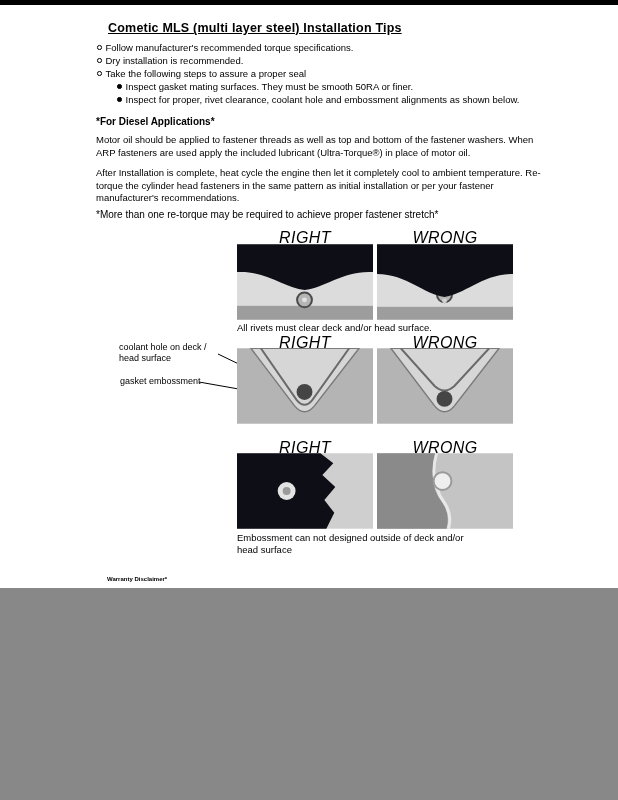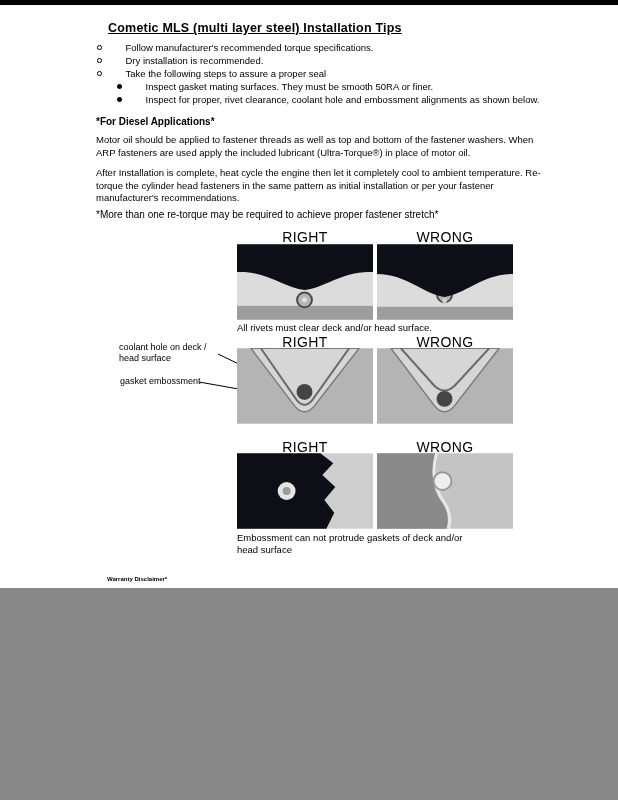--- a/index.html
+++ b/index.html
@@ -4,32 +4,32 @@
 <style>
   * { margin:0; padding:0; box-sizing:border-box; }
   html,body { background:#888; }
   body { font-family:"Liberation Sans", sans-serif; color:#000; }
   .page { position:relative; width:618px; height:588px; background:#fff; margin:0 auto; overflow:hidden; }
   .top-rule { position:absolute; top:0; left:0; width:618px; height:5px; background:#000; }
 
   .title { position:absolute; top:21px; left:108px; font-size:12.5px; font-weight:bold; text-decoration:underline; letter-spacing:.2px; }
 
   .tips { position:absolute; top:41px; left:97px; width:470px; font-size:9.5px; line-height:13px; }
-  .tip { display:flex;gap:20px; }
+  .tip { display:flex; }
   .mk { flex:none; width:4.5px; height:4.5px; border:1px solid #000; border-radius:50%; margin:4px 4px 0 0; }
   .mk.filled { background:#000; }
   .tip.sub { padding-left:20px; }
 
   .diesel-heading { position:absolute; top:116px; left:96px; font-size:10px; font-weight:bold; }
   .para { position:absolute; left:96px; width:455px; font-size:9.5px; line-height:12.5px; }
   .para1 { top:134px; }
   .para2 { top:167px; }
   .note { position:absolute; top:209px; left:96px; width:455px; font-size:10px; }
 
-  .fig-label { position:absolute; width:136px; text-align:center; font-size:14px; letter-spacing:.4px; }
+  .fig-label { position:absolute; width:136px; text-align:center; font-size:16px; letter-spacing:.4px;font-style:italic; }
   .col-l { left:237px; } .col-r { left:377px; }
   .rl1 { top:229px; } .rl2 { top:334px; } .rl3 { top:439px; }
   .fig-img { position:absolute; width:136px; height:76px; }
   .ri1 { top:244px; } .ri2 { top:348px; } .ri3 { top:453px; }
   .fig-img svg { display:block; width:136px; height:76px; }
   .fig-caption { position:absolute; left:237px; font-size:9.5px; line-height:11.5px; }
   .rc1 { top:322px; } .rc2 { top:427px; } .rc3 { top:532px; width:230px; }
 
   .callout { position:absolute; font-size:9px; line-height:11px; }
   .callout-coolant { top:342px; left:119px; width:88px; }
@@ -137,21 +137,21 @@
     </svg>
   </div>
   <div class="fig-img ri3 col-r">
     <svg viewBox="0 0 137 76">
       <rect width="137" height="76" fill="#c4c4c4"></rect>
       <path d="M0,0 H60 Q50,30 66,50 Q74,62 70,76 H0 Z" fill="#8a8a8a"></path>
       <path d="M60,0 Q52,28 68,50 Q76,62 72,76" fill="none" stroke="#e8e8e8" stroke-width="3"></path>
       <circle cx="66" cy="28" r="9" fill="#efefef" stroke="#9a9a9a" stroke-width="2"></circle>
     </svg>
   </div>
-  <div class="fig-caption rc3">Embossment can not protrude gaskets of deck and/or head surface</div>
+  <div class="fig-caption rc3">Embossment can not designed outside of deck and/or head surface</div>
 
   <div class="legal">
     <div class="legal-heading">Warranty Disclaimer*</div>
     <p>Due to the nature of performance applications, the parts in this catalog are sold without any express warranty or any implied warranty of merchantability or fitness for a particular purpose.  Cometic Gasket Inc., shall not, under any circumstances, be liable for any special, incidental or consequential damages, including, person, party or property, but not limited to, damage, or loss of property or equipment, loss of profits or revenue, cost of purchased or replacement goods, or claims of customers of the purchase, which may arise and/or result from sale, installation or use of these parts.  Installation of these parts could adversely affect the motor manufacturers warranty coverage.</p>
     <p>VENUE-The agreed upon venue, in the event of dispute whatsoever between the parties, whether instituted by either party, including, but not limited to, contract terms, payment terms, delivery, type, defects, sufficiency of product, shall be the Court of Common Pleas, Lake County, Ohio or the Painesville Municipal Court, Lake County, Ohio, depending on the amount in controversy. This agreement shall be governed by and construed under the laws of the State of Ohio.</p>
     <p>All prices and terms are subject to change without notice.</p>
     <p>Terms COD- Secured with a completed dealer/jobber application on File, COD-Company check with a current credit card number on file.  Open accounts may be established by well rated firms.  A credit application is available upon request.  Open accounts are due payable Net 30 days from date of invoice.  No statement will be sent.  If an account becomes 60 or more days past due, it is subject to being placed on credit hold.  No orders will be shipped or new orders accepted until past due balance is paid.  If an account becomes 90 or more days past due, it is subject to being placed for collections.  All costs of collection are the responsibility of the customer, including attorney fees, court costs, and other expenses of litigation.</p>
     <p>Returns- Authorized (RGA) must be obtained in advance on all returns.  A packing slip or invoice number must accompany the merchandise.  No returns after 30 days from invoice date.  All returns are subject to a 25% restocking charge.  All custom designed and custom manufactured gaskets are non-returnable.</p>
     <p class="tight">Only catalog parts are returnable.</p>
     <p>Review your invoice and notify us immediately of any incorrect or inaccurate information.  Shortages must be reported within 10 days.</p>

